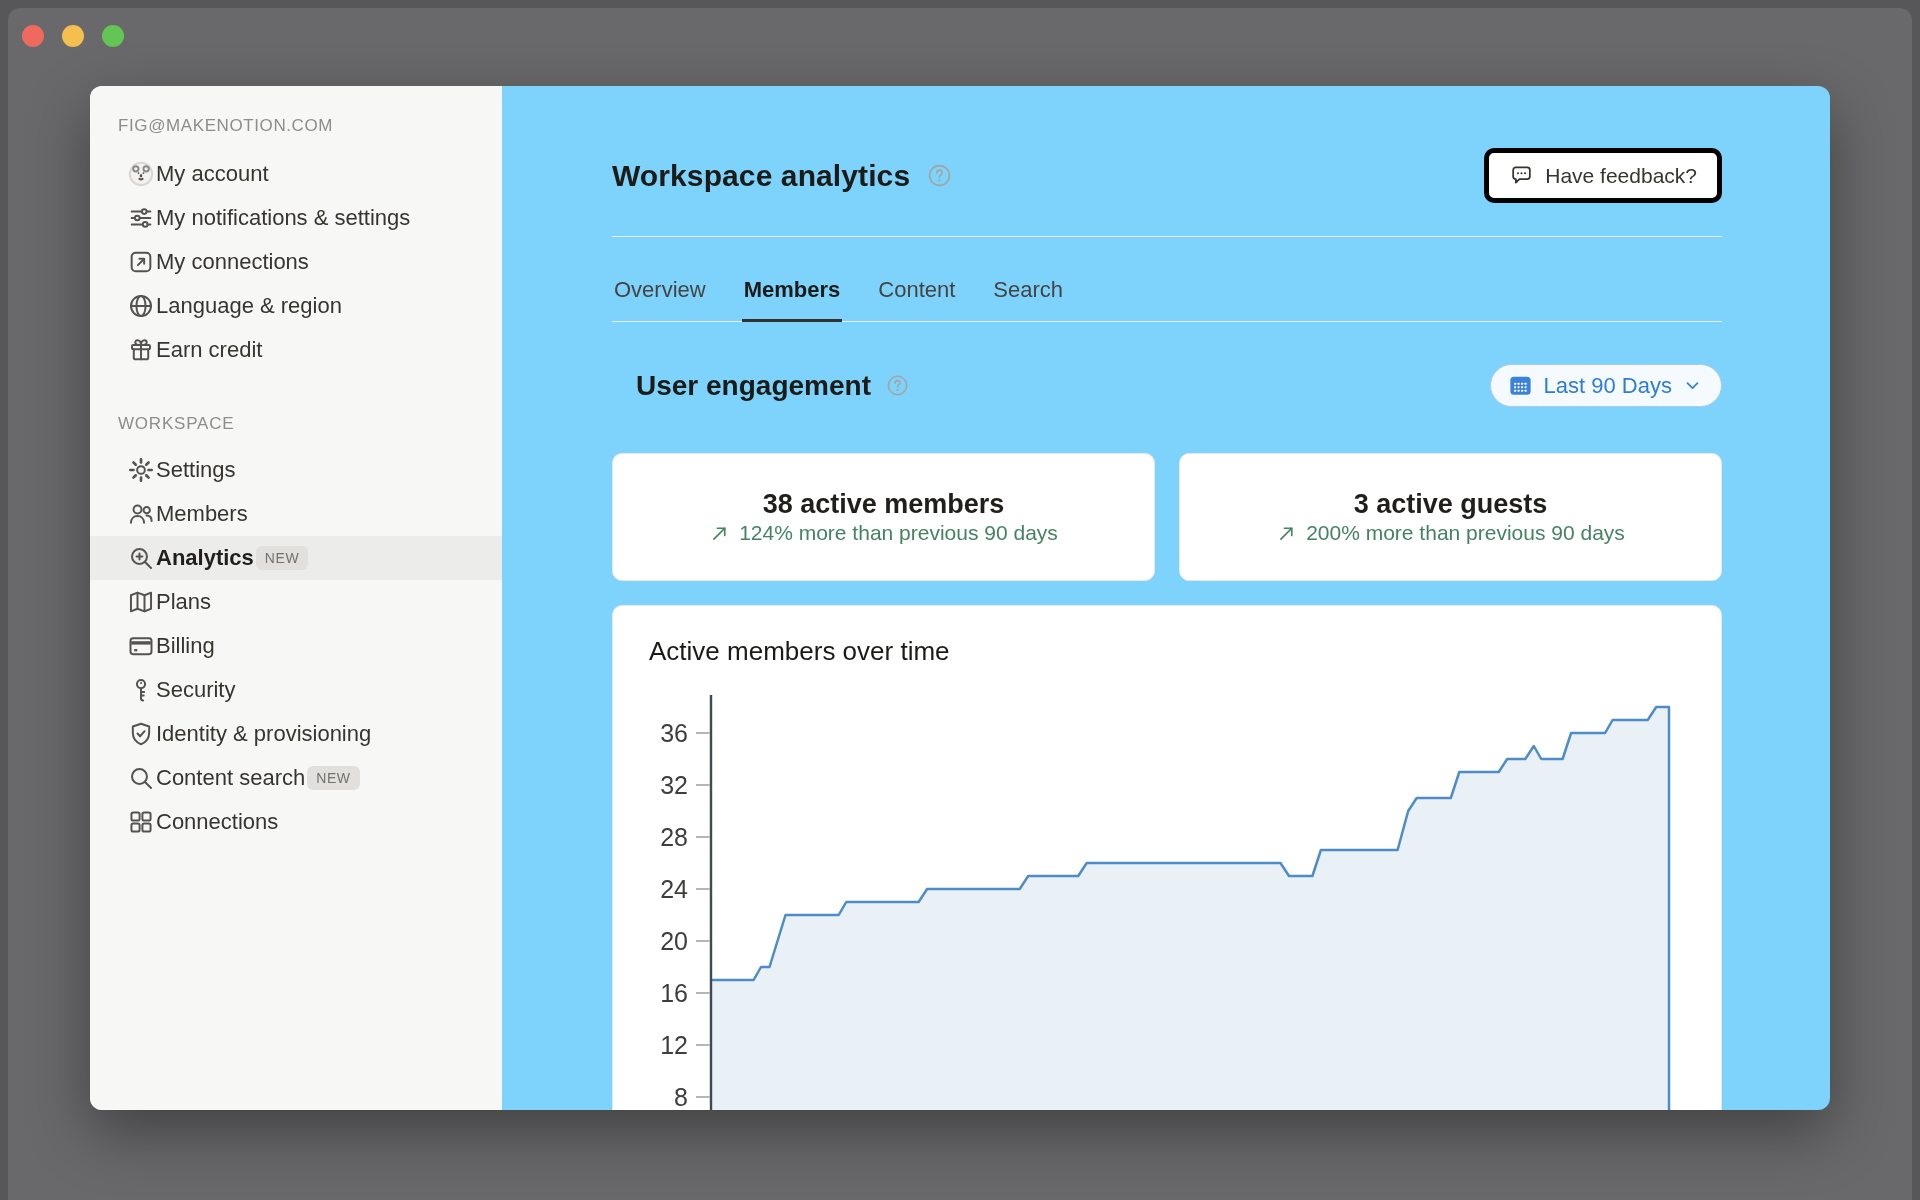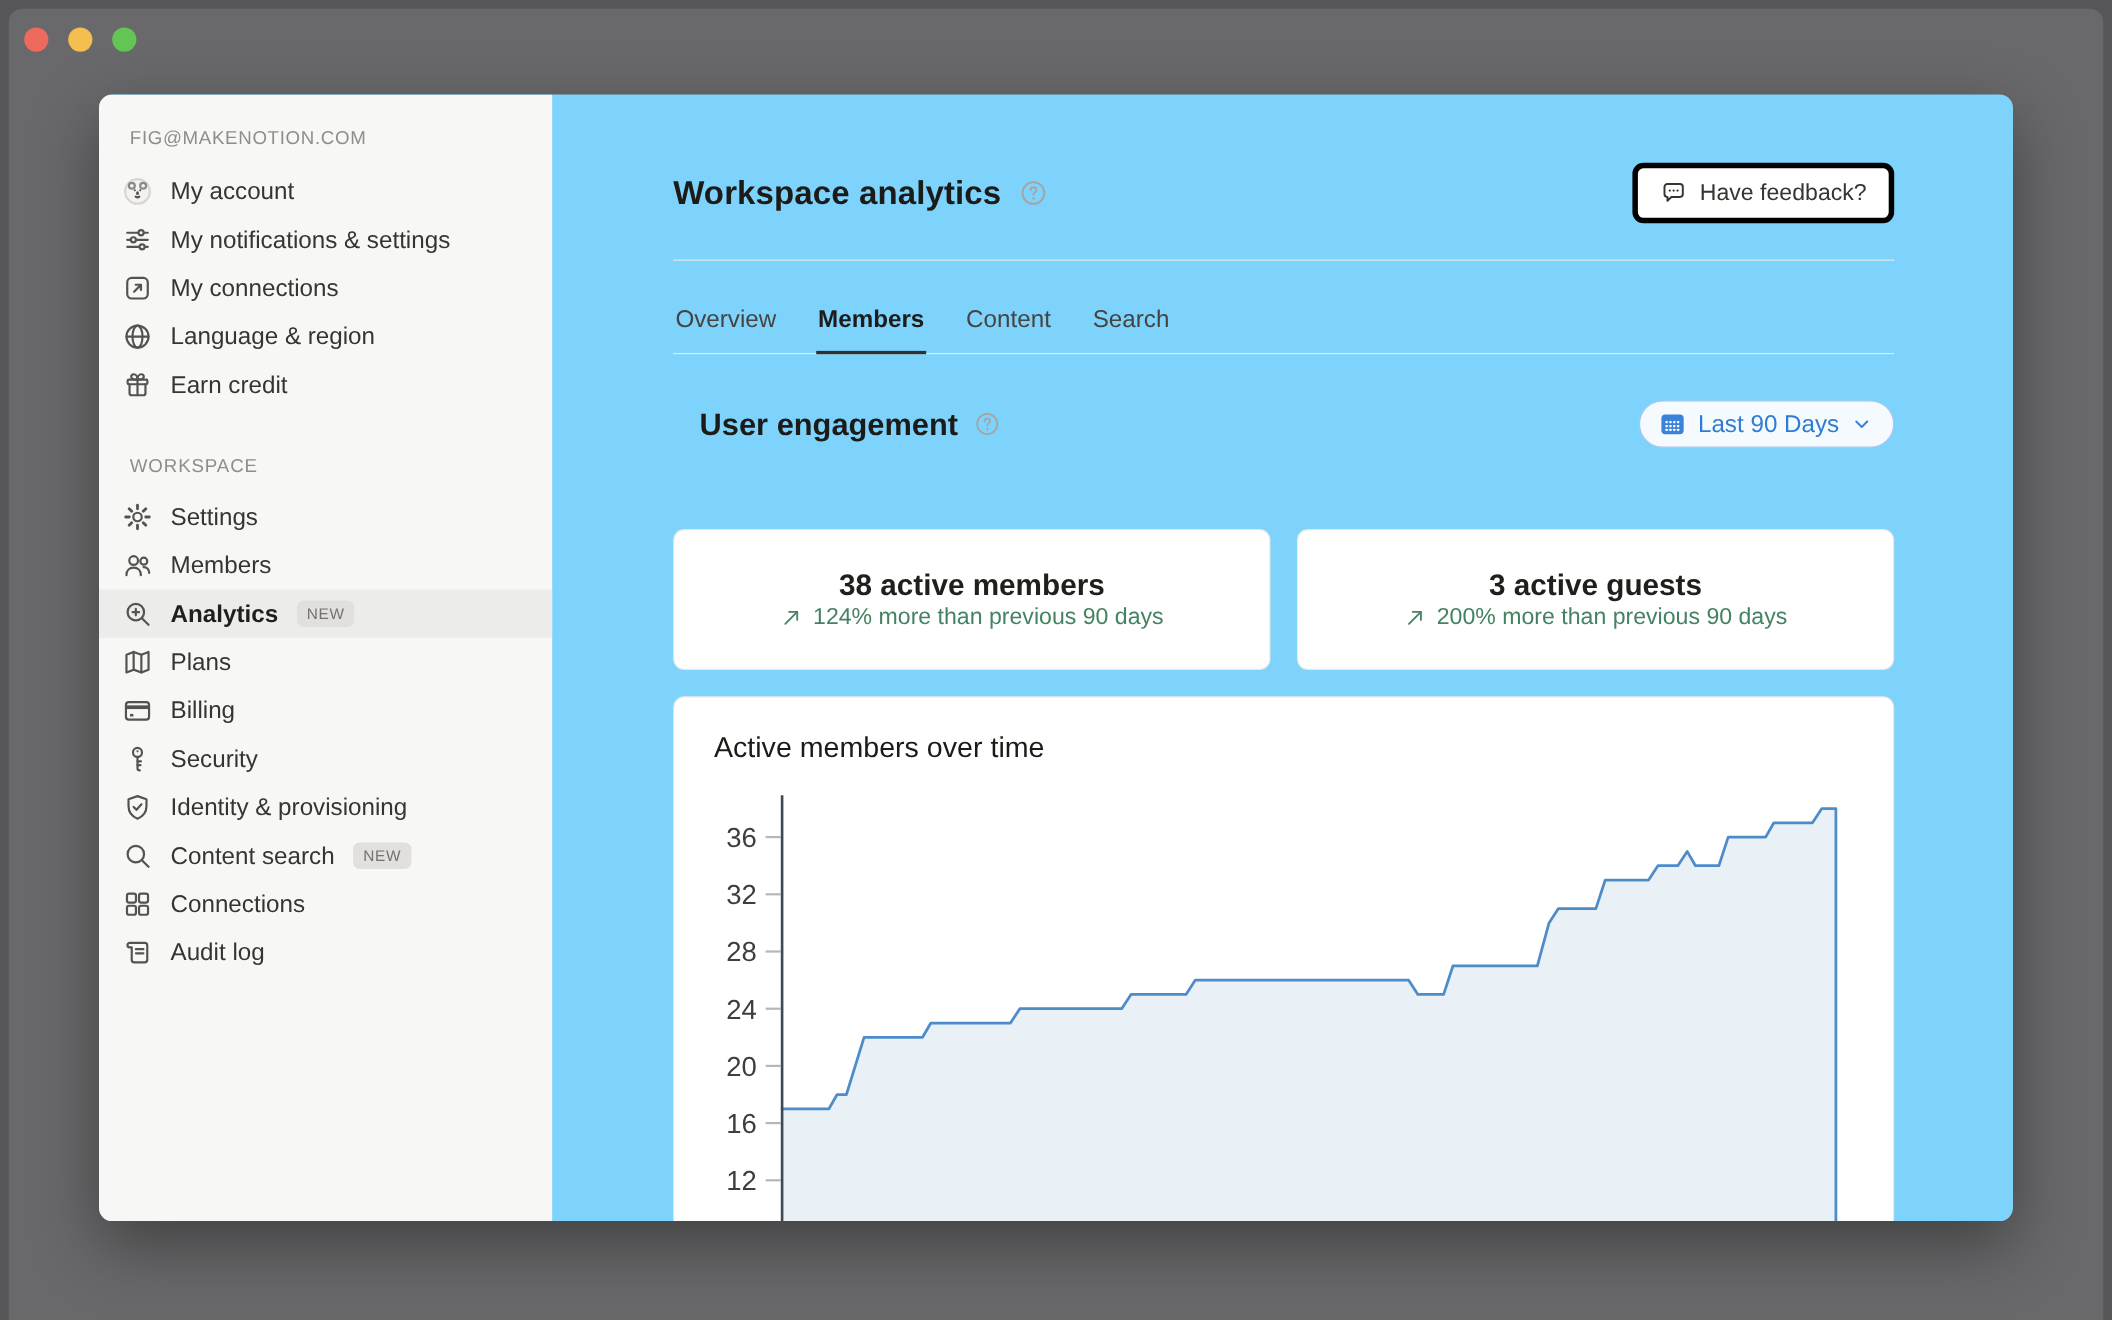--- a/index.html
+++ b/index.html
@@ -15,21 +15,21 @@
   .window { position:absolute; left:90px; top:86px; width:1740px; height:1024px;
             background:#7dd3fc; border-radius:12px; overflow:hidden;
             box-shadow:0 22px 60px rgba(0,0,0,0.38); display:flex; }
 
   
   .sidebar { width:412px; flex:0 0 412px; background:#f7f7f5; height:100%; overflow:hidden; padding-top:30px; }
   .sb-email { padding:0 28px; font-size:17px; letter-spacing:0.6px; font-weight:500;
               color:#8e8d89; text-transform:uppercase; margin-bottom:16px; }
   .sb-section-label { padding:0 28px; font-size:17px; letter-spacing:0.8px; font-weight:500;
               color:#8e8d89; text-transform:uppercase; margin:42px 0 14px 0; }
-  .sb-item { display:flex; align-items:center; gap:15px; min-height:44px; padding:6px 70px 6px 20px;
+  .sb-item { display:flex; align-items:center; min-height:44px; padding:6px 70px 6px 36px;
              cursor:pointer; color:#37352f; }
   .sb-item.selected { background:#ececea; }
   .sb-item.selected .sb-label { font-weight:700; color:#211f1c; }
   .sb-icon { width:30px; height:30px; flex:0 0 30px; display:flex; align-items:center; justify-content:center;
              color:#55534f; }
   .sb-label { font-size:22px; line-height:1.3; }
   .badge { font-size:14px; letter-spacing:0.6px; font-weight:500; color:#73726e; background:#e1e0dd;
            border-radius:6px; padding:4px 9px; text-transform:uppercase; white-space:nowrap; }
   .sb-item .badge { margin-left:2px; }
 
@@ -51,21 +51,21 @@
 
   .engage-row { margin-top:42px; display:flex; align-items:center; justify-content:space-between; }
   .engage-left { display:flex; align-items:center; gap:14px; }
   h2.engage-title { font-size:28px; font-weight:700; color:#1c1b17;margin-left:24px; }
   .pill { display:flex; align-items:center; gap:10px; border:1.5px solid #abc8ee; background:#f5fafe;
           border-radius:22px; padding:7px 18px 7px 16px; color:#2f7cd3; font-size:22px; font-weight:500; cursor:pointer; }
   .pill .picon { display:inline-flex; color:#3b82d9; }
 
   .stat-row { display:flex; gap:24px; margin-top:46px; }
   .stat-card { flex:1; border:1px solid #e8e8e6; border-radius:10px; height:128px;
-               display:flex; flex-direction:column; align-items:center; justify-content:center; gap:1px; background:#fff;margin-top:28px; }
+               display:flex; flex-direction:column; align-items:center; justify-content:center; gap:1px; background:#fff; }
   .stat-value { font-size:27px; font-weight:700; color:#201f1b; }
   .stat-delta { display:flex; align-items:center; gap:9px; font-size:21px; color:#448361; }
   .stat-delta .ticon { display:inline-flex; color:#448361; }
 
   .chart-card { position:relative; margin-top:24px; border:1px solid #e8e8e6; border-radius:10px 10px 0 0;
                 height:640px; background:#fff; }
   .chart-title { position:relative; z-index:2; font-size:26px; font-weight:400; color:#1c1b17; margin:30px 0 0 36px; }
   .chart-svg { position:absolute; left:0; top:0; z-index:1; }
 </style>
 </head>
@@ -241,30 +241,20 @@
           <div class="sb-item">
             <span class="sb-icon">
               <svg viewBox="0 0 24 24" width="28" height="28" fill="none" stroke="currentColor" stroke-width="1.7" stroke-linecap="round" stroke-linejoin="round">
                 <rect x="3.8" y="3.8" width="7" height="7" rx="1.6"></rect>
                 <rect x="13.2" y="3.8" width="7" height="7" rx="1.6"></rect>
                 <rect x="3.8" y="13.2" width="7" height="7" rx="1.6"></rect>
                 <rect x="13.2" y="13.2" width="7" height="7" rx="1.6"></rect>
               </svg>
             </span>
             <span class="sb-label">Connections</span>
-          </div>
-          <div class="sb-item">
-            <span class="sb-icon">
-              <svg viewBox="0 0 24 24" width="28" height="28" fill="none" stroke="currentColor" stroke-width="1.7" stroke-linecap="round" stroke-linejoin="round">
-                <path d="M8.6 4.4 H17.6 C18.7 4.4 19.6 5.3 19.6 6.4 V17.6 C19.6 18.7 18.7 19.6 17.6 19.6 H9.5 C8.4 19.6 7.5 18.7 7.5 17.6 V7.9 H5.9 C4.9 7.9 4.2 7.1 4.2 6.2 C4.2 5.2 5 4.4 6 4.4 Z"></path>
-                <line x1="10.8" y1="9.3" x2="16.6" y2="9.3"></line>
-                <line x1="10.8" y1="12.6" x2="16.6" y2="12.6"></line>
-              </svg>
-            </span>
-            <span class="sb-label">Audit log</span>
           </div>
         </div>
     </div>
 
     <div class="main">
 
       <div class="page-header">
         <div class="title-wrap">
           <h1 class="page-title">Workspace analytics</h1>
           <span class="help-icon">

